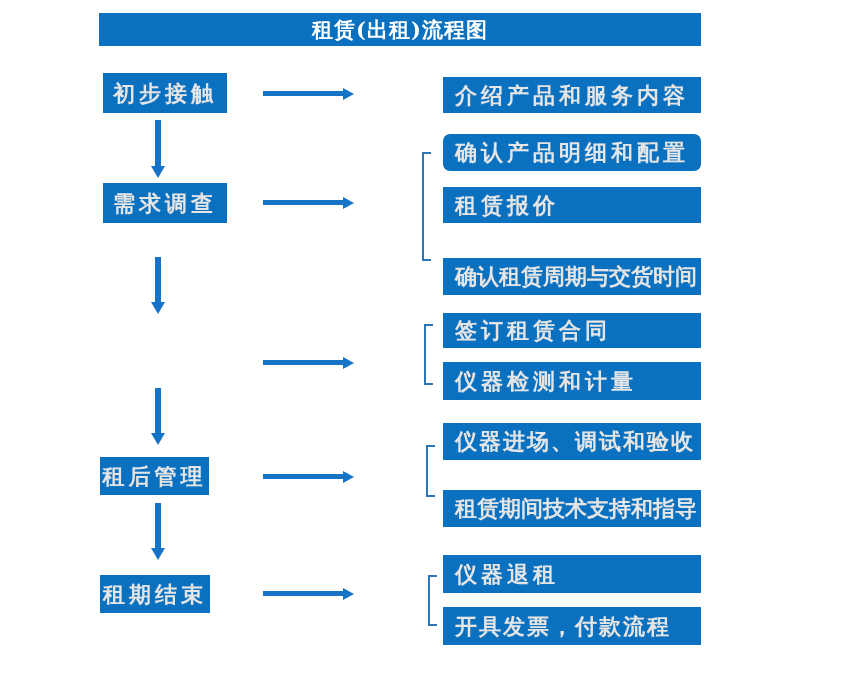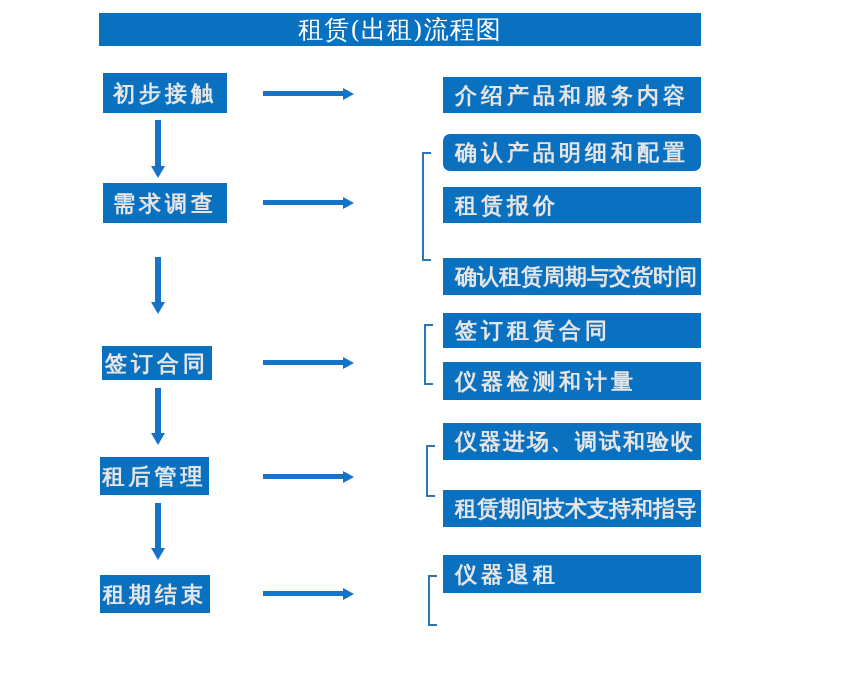--- a/index.html
+++ b/index.html
@@ -12,22 +12,22 @@
     overflow: hidden;
   }
 
   
   .title-bar {
     position: absolute;
     left: 99px; top: 13px;
     width: 602px; height: 33px;
     background: #0a70c0;
     color: #ffffff;
-    font-size: 25px;
-    font-weight: normal;
+    font-size: 21px;
+    font-weight: bold;
     letter-spacing: 1px;
     text-align: center;
     line-height: 33px;
   }
 
   
   .box {
     position: absolute;
     background: #0a70c0;
     color: #e5e5e5;
@@ -97,21 +97,20 @@
 <body>
 
 <div class="canvas">
 
   <div class="title-bar">
     <span>租赁(出租)流程图</span>
   </div>
 
   <div class="box step" style="left:103px; top:73px;  width:124px; height:40px; line-height:40px;">初步接触</div>
   <div class="box step" style="left:103px; top:183px; width:124px; height:40px; line-height:40px;">需求调查</div>
-  <div class="box step" style="left:102px; top:346px; width:110px; height:34px; line-height:34px;">签订合同</div>
   <div class="box step" style="left:100px; top:457px; width:109px; height:38px; line-height:38px;">租后管理</div>
   <div class="box step" style="left:100px; top:575px; width:110px; height:38px; line-height:38px;">租期结束</div>
 
   <div class="down-arrow" style="left:155px; top:120px; height:46px;"></div>
   <div class="down-arrow" style="left:155px; top:257px; height:45px;"></div>
   <div class="down-arrow" style="left:155px; top:388px; height:45px;"></div>
   <div class="down-arrow" style="left:155px; top:503px; height:45px;"></div>
 
   <div class="right-arrow" style="top:91px;"></div>
   <div class="right-arrow" style="top:200px;"></div>
@@ -130,14 +129,15 @@
   <div class="box detail" style="top:187px; height:36px; line-height:36px;">租赁报价</div>
   <div class="box detail tight" style="top:258px; height:37px; line-height:37px;">确认租赁周期与交货时间</div>
 
   <div class="box detail" style="top:313px; height:35px; line-height:35px;">签订租赁合同</div>
   <div class="box detail" style="top:362px; height:38px; line-height:38px;">仪器检测和计量</div>
 
   <div class="box detail mid" style="top:423px; height:37px; line-height:37px;">仪器进场、调试和验收</div>
   <div class="box detail tight" style="top:490px; height:37px; line-height:37px;">租赁期间技术支持和指导</div>
 
   <div class="box detail" style="top:555px; height:38px; line-height:38px;">仪器退租</div>
+  <div class="box detail mid" style="top:607px; height:38px; line-height:38px;">开具发票，付款流程</div>
 
 </div>
 
 </body></html>

